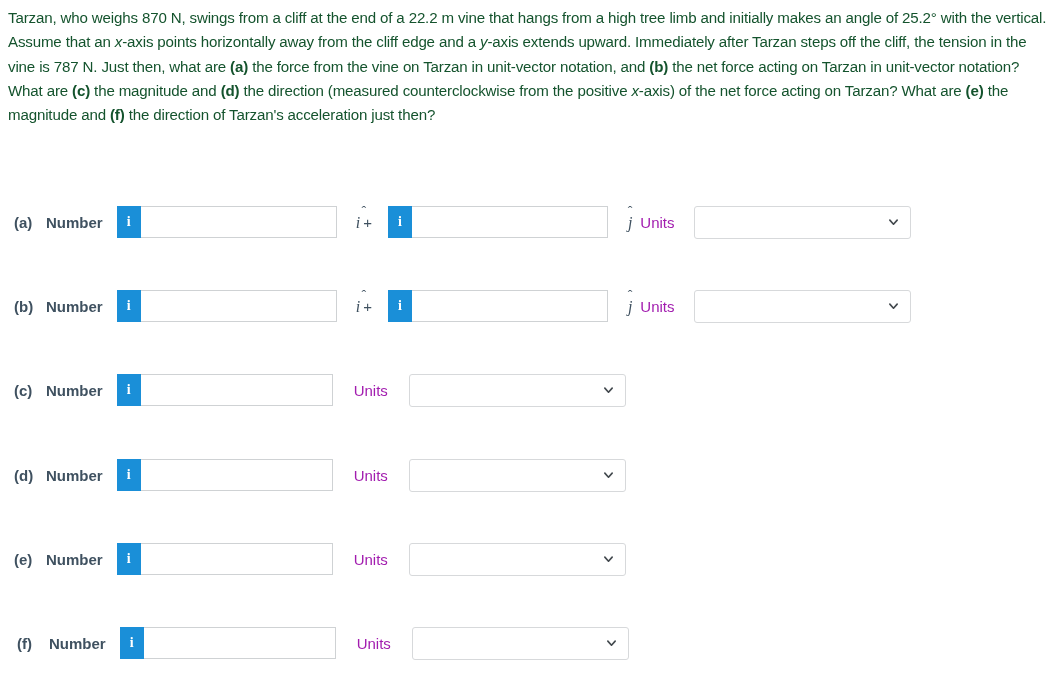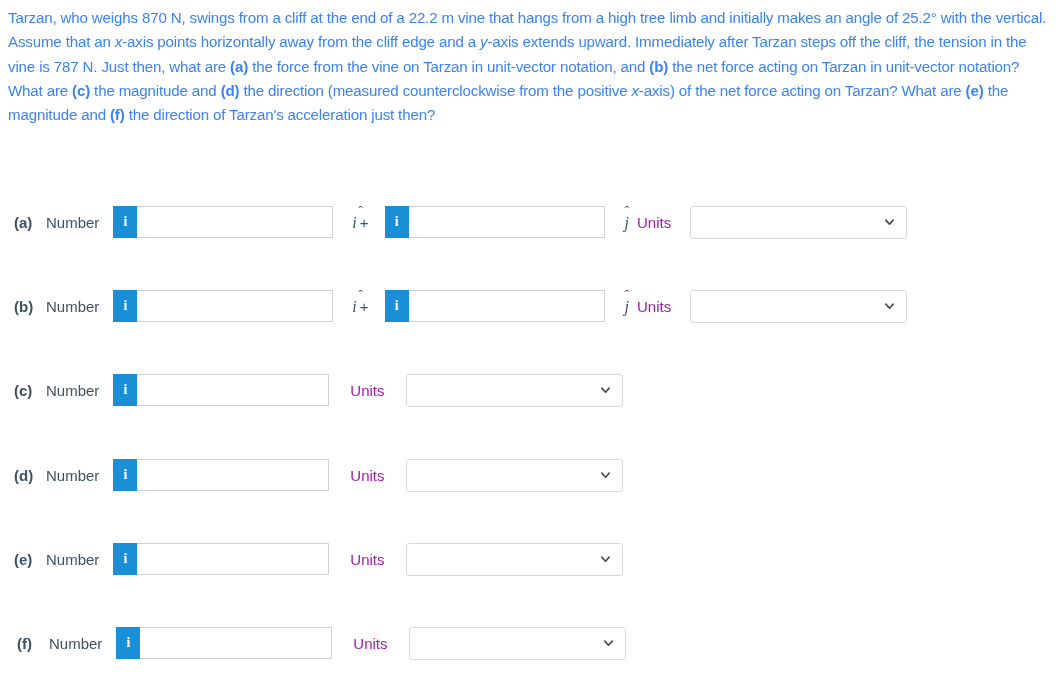--- a/index.html
+++ b/index.html
@@ -18,21 +18,21 @@
   }
 
   
   #question-block {
     position: absolute;
     left: 8px;
     top: 6px;
     width: 1046px;
     font-size: 15.1px;
     line-height: 24.3px;
-    color: #3b82f6;
+    color: #14532d;
     letter-spacing: -0.01em;
     text-align: left;
   }
   #question-block .b { font-weight: bold; }
   #question-block .i { font-style: italic; }
 
   
   .answer-row {
     position: absolute;
     left: 0;
@@ -50,20 +50,21 @@
     text-align: left;
     padding-left: 14px;
     box-sizing: border-box;
   }
 
   .number-label {
     font-size: 15px;
     color: #3f5160;
     margin-left: 6px;
     margin-right: 14px;
+    font-weight: bold;
   }
 
   
   .num-entry {
     display: flex;
     align-items: stretch;
     height: 32px;
   }
   .info-badge {
     width: 24px;

